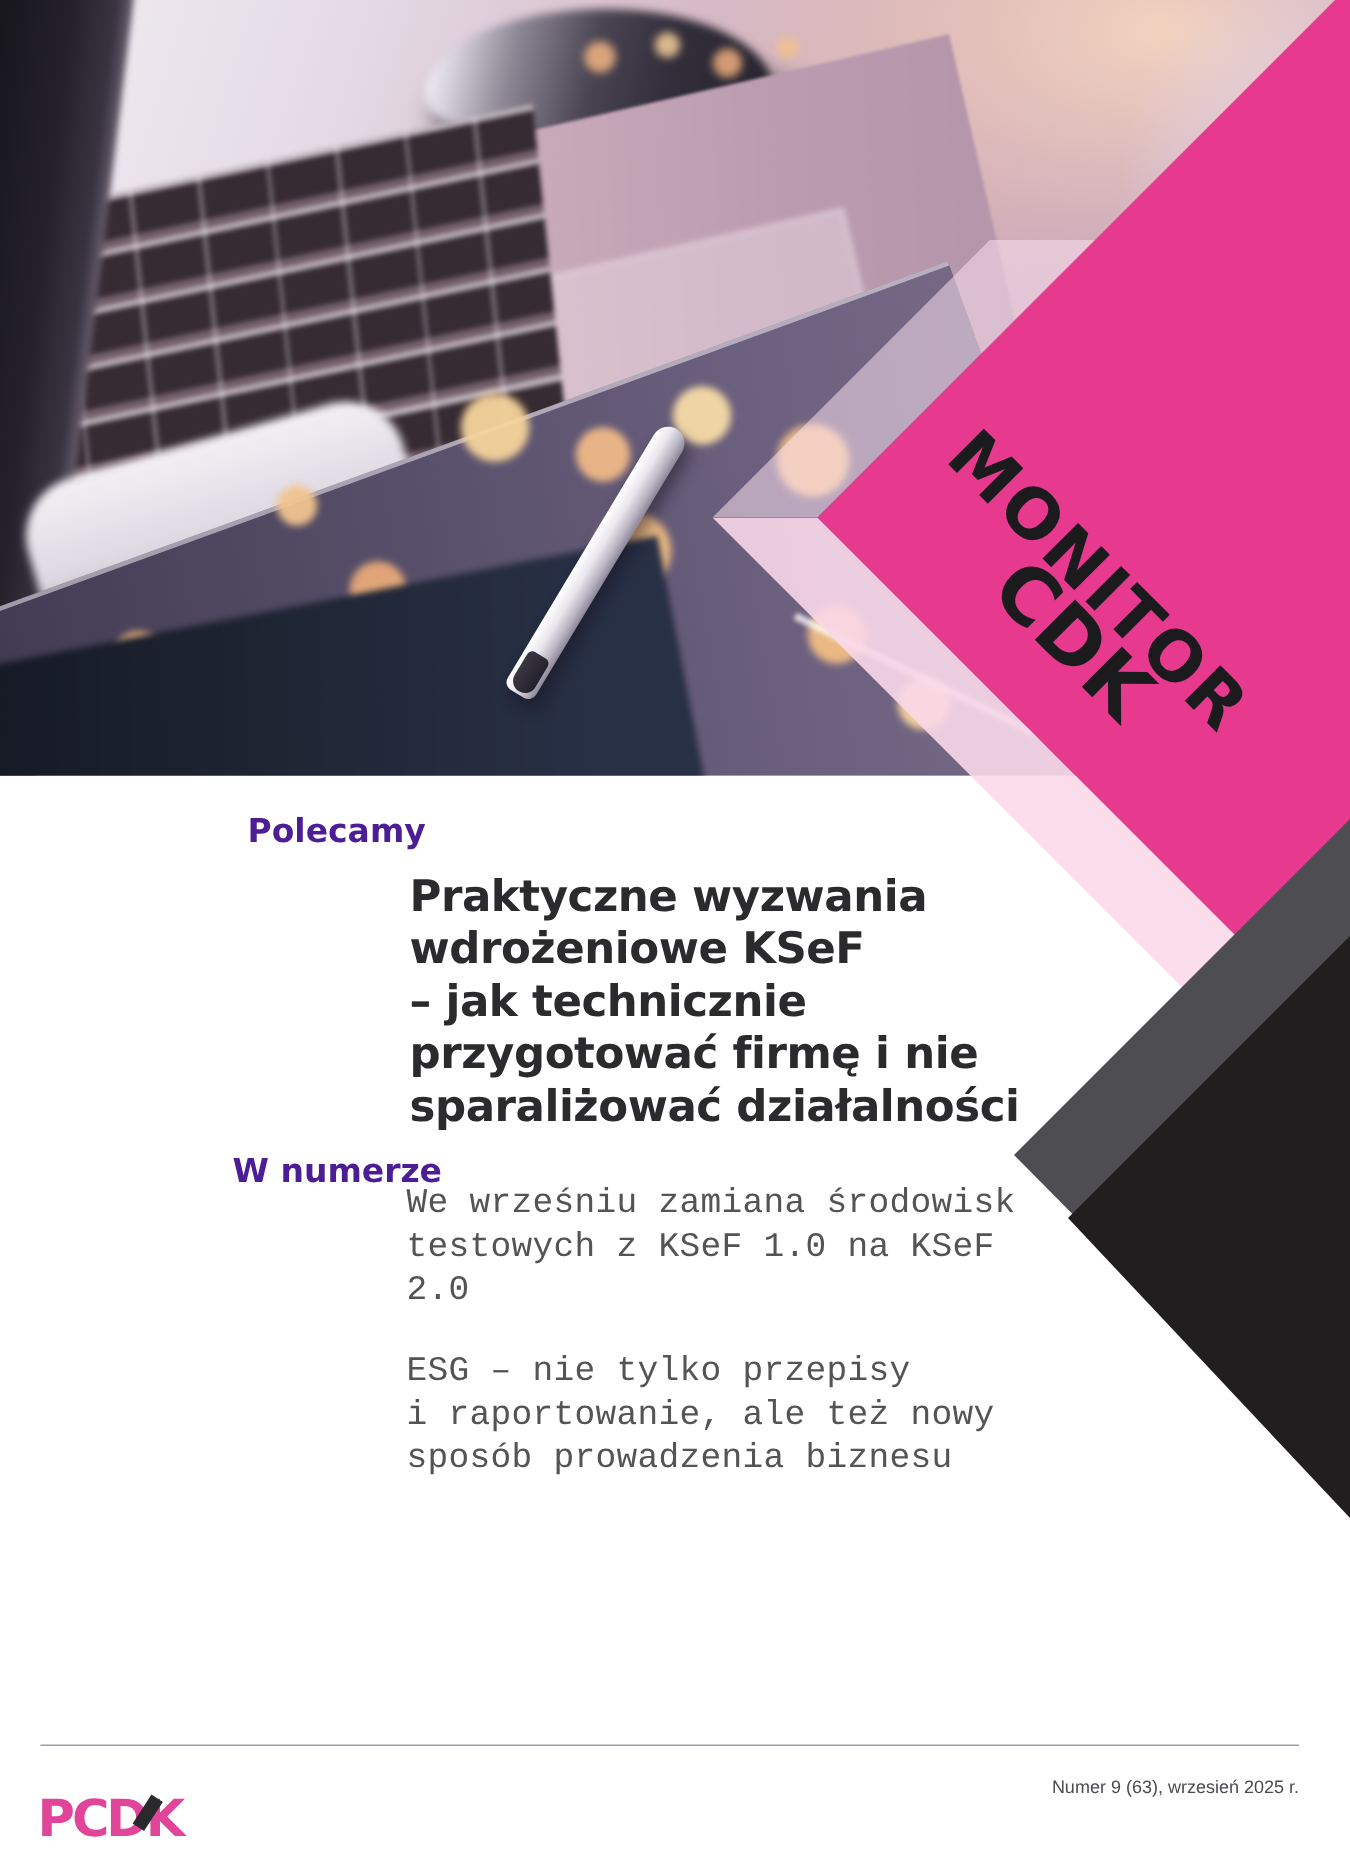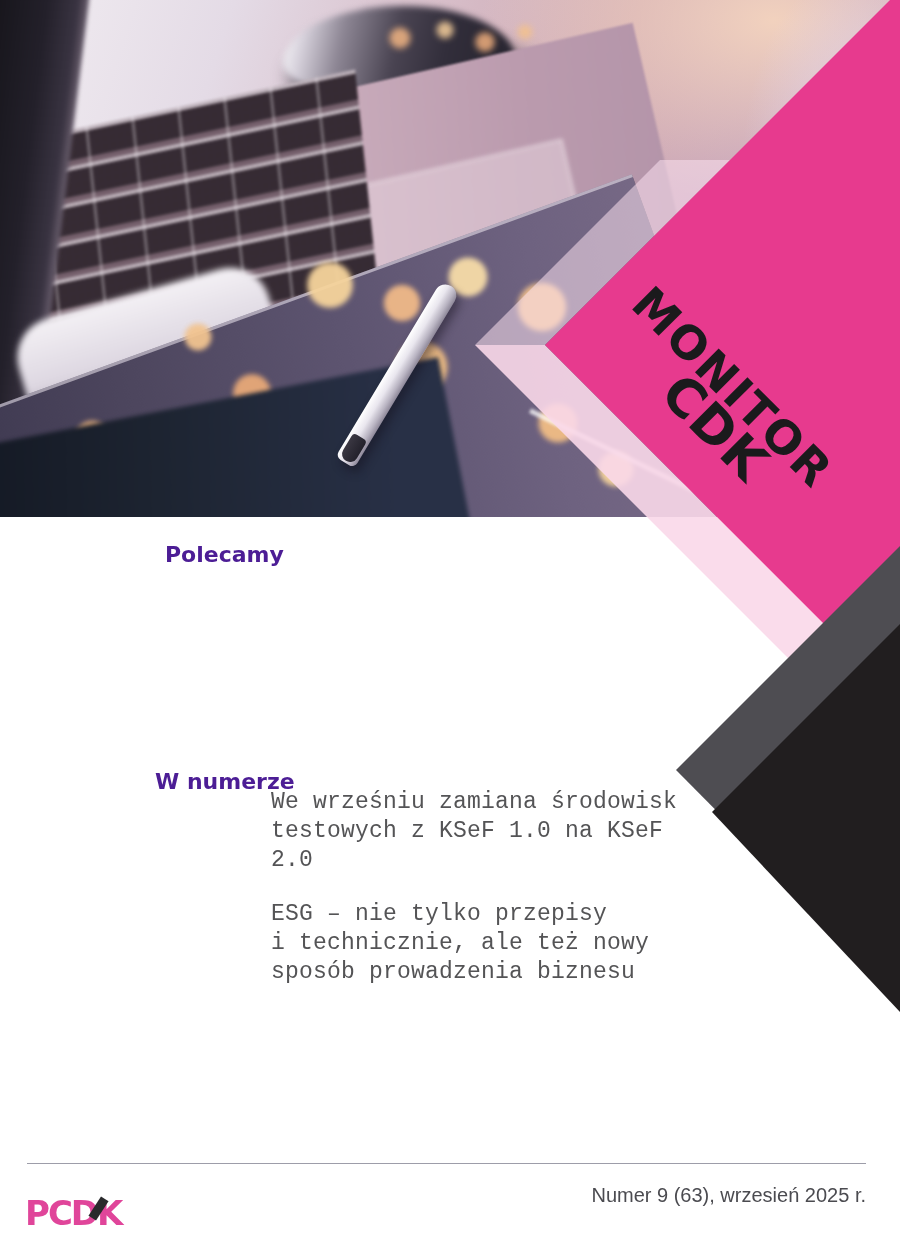--- a/index.html
+++ b/index.html
@@ -104,21 +104,21 @@
     color:#545456;letter-spacing:.2px;}
   .toc-item{white-space:pre-line;margin:0 0 25px 0;font-family:Liberation Mono, monospace;}
 
   
   .rule{left:27px;top:1163px;width:839px;height:1px;background:#9d9da9;z-index:30;}
   .logo{left:25px;top:1181px;z-index:30;font-size:34px;font-weight:800;
     letter-spacing:-2px;color:#e0459a;margin-top:12px;}
   .logo-kleg{left:94px;top:1197px;width:9px;height:23px;transform:rotate(33deg);
     background:#2a2a2c;z-index:31;}
   .issue{right:34px;top:1184px;z-index:30;text-align:right;
-    font-family:"Liberation Sans",sans-serif;font-size:20px;color:#4b4b50;}
+    font-family:"Liberation Sans",sans-serif;font-size:12px;color:#4b4b50;}
 </style>
 </head>
 <body>
 
 <div class="page">
 
   <div class="abs photo">
     <div class="glow"></div>
     <div class="mouse-shadow"></div>
     <div class="mouse"></div>
@@ -142,27 +142,32 @@
   <div class="abs magenta-wedge" style="background:#e73a8e;"></div>
   <div class="abs gray-wedge" style="background:#4e4d52;"></div>
   <div class="abs black-wedge" style="background:#211e1f;"></div>
 
   <div class="abs masthead">
     <span class="mh-monitor">MONITOR</span>
     <span class="mh-cdk">CDK</span>
   </div>
 
   <div class="abs label label-polecamy">Polecamy</div>
+  <div class="abs headline">Praktyczne wyzwania
+wdrożeniowe KSeF
+– jak technicznie
+przygotować firmę i nie
+sparaliżować działalności</div>
 
   <div class="abs label label-wnumerze">W numerze</div>
   <div class="abs toc">
     <p class="toc-item">We wrześniu zamiana środowisk
 testowych z KSeF 1.0 na KSeF 2.0</p>
     <p class="toc-item">ESG – nie tylko przepisy
-i technicznie, ale też nowy
+i raportowanie, ale też nowy
 sposób prowadzenia biznesu</p>
   </div>
 
   <div class="abs rule"></div>
   <div class="abs logo">PCDK</div>
   <div class="abs logo-kleg"></div>
   <div class="abs issue">Numer 9 (63), wrzesień 2025 r.</div>
 
 </div>
 

